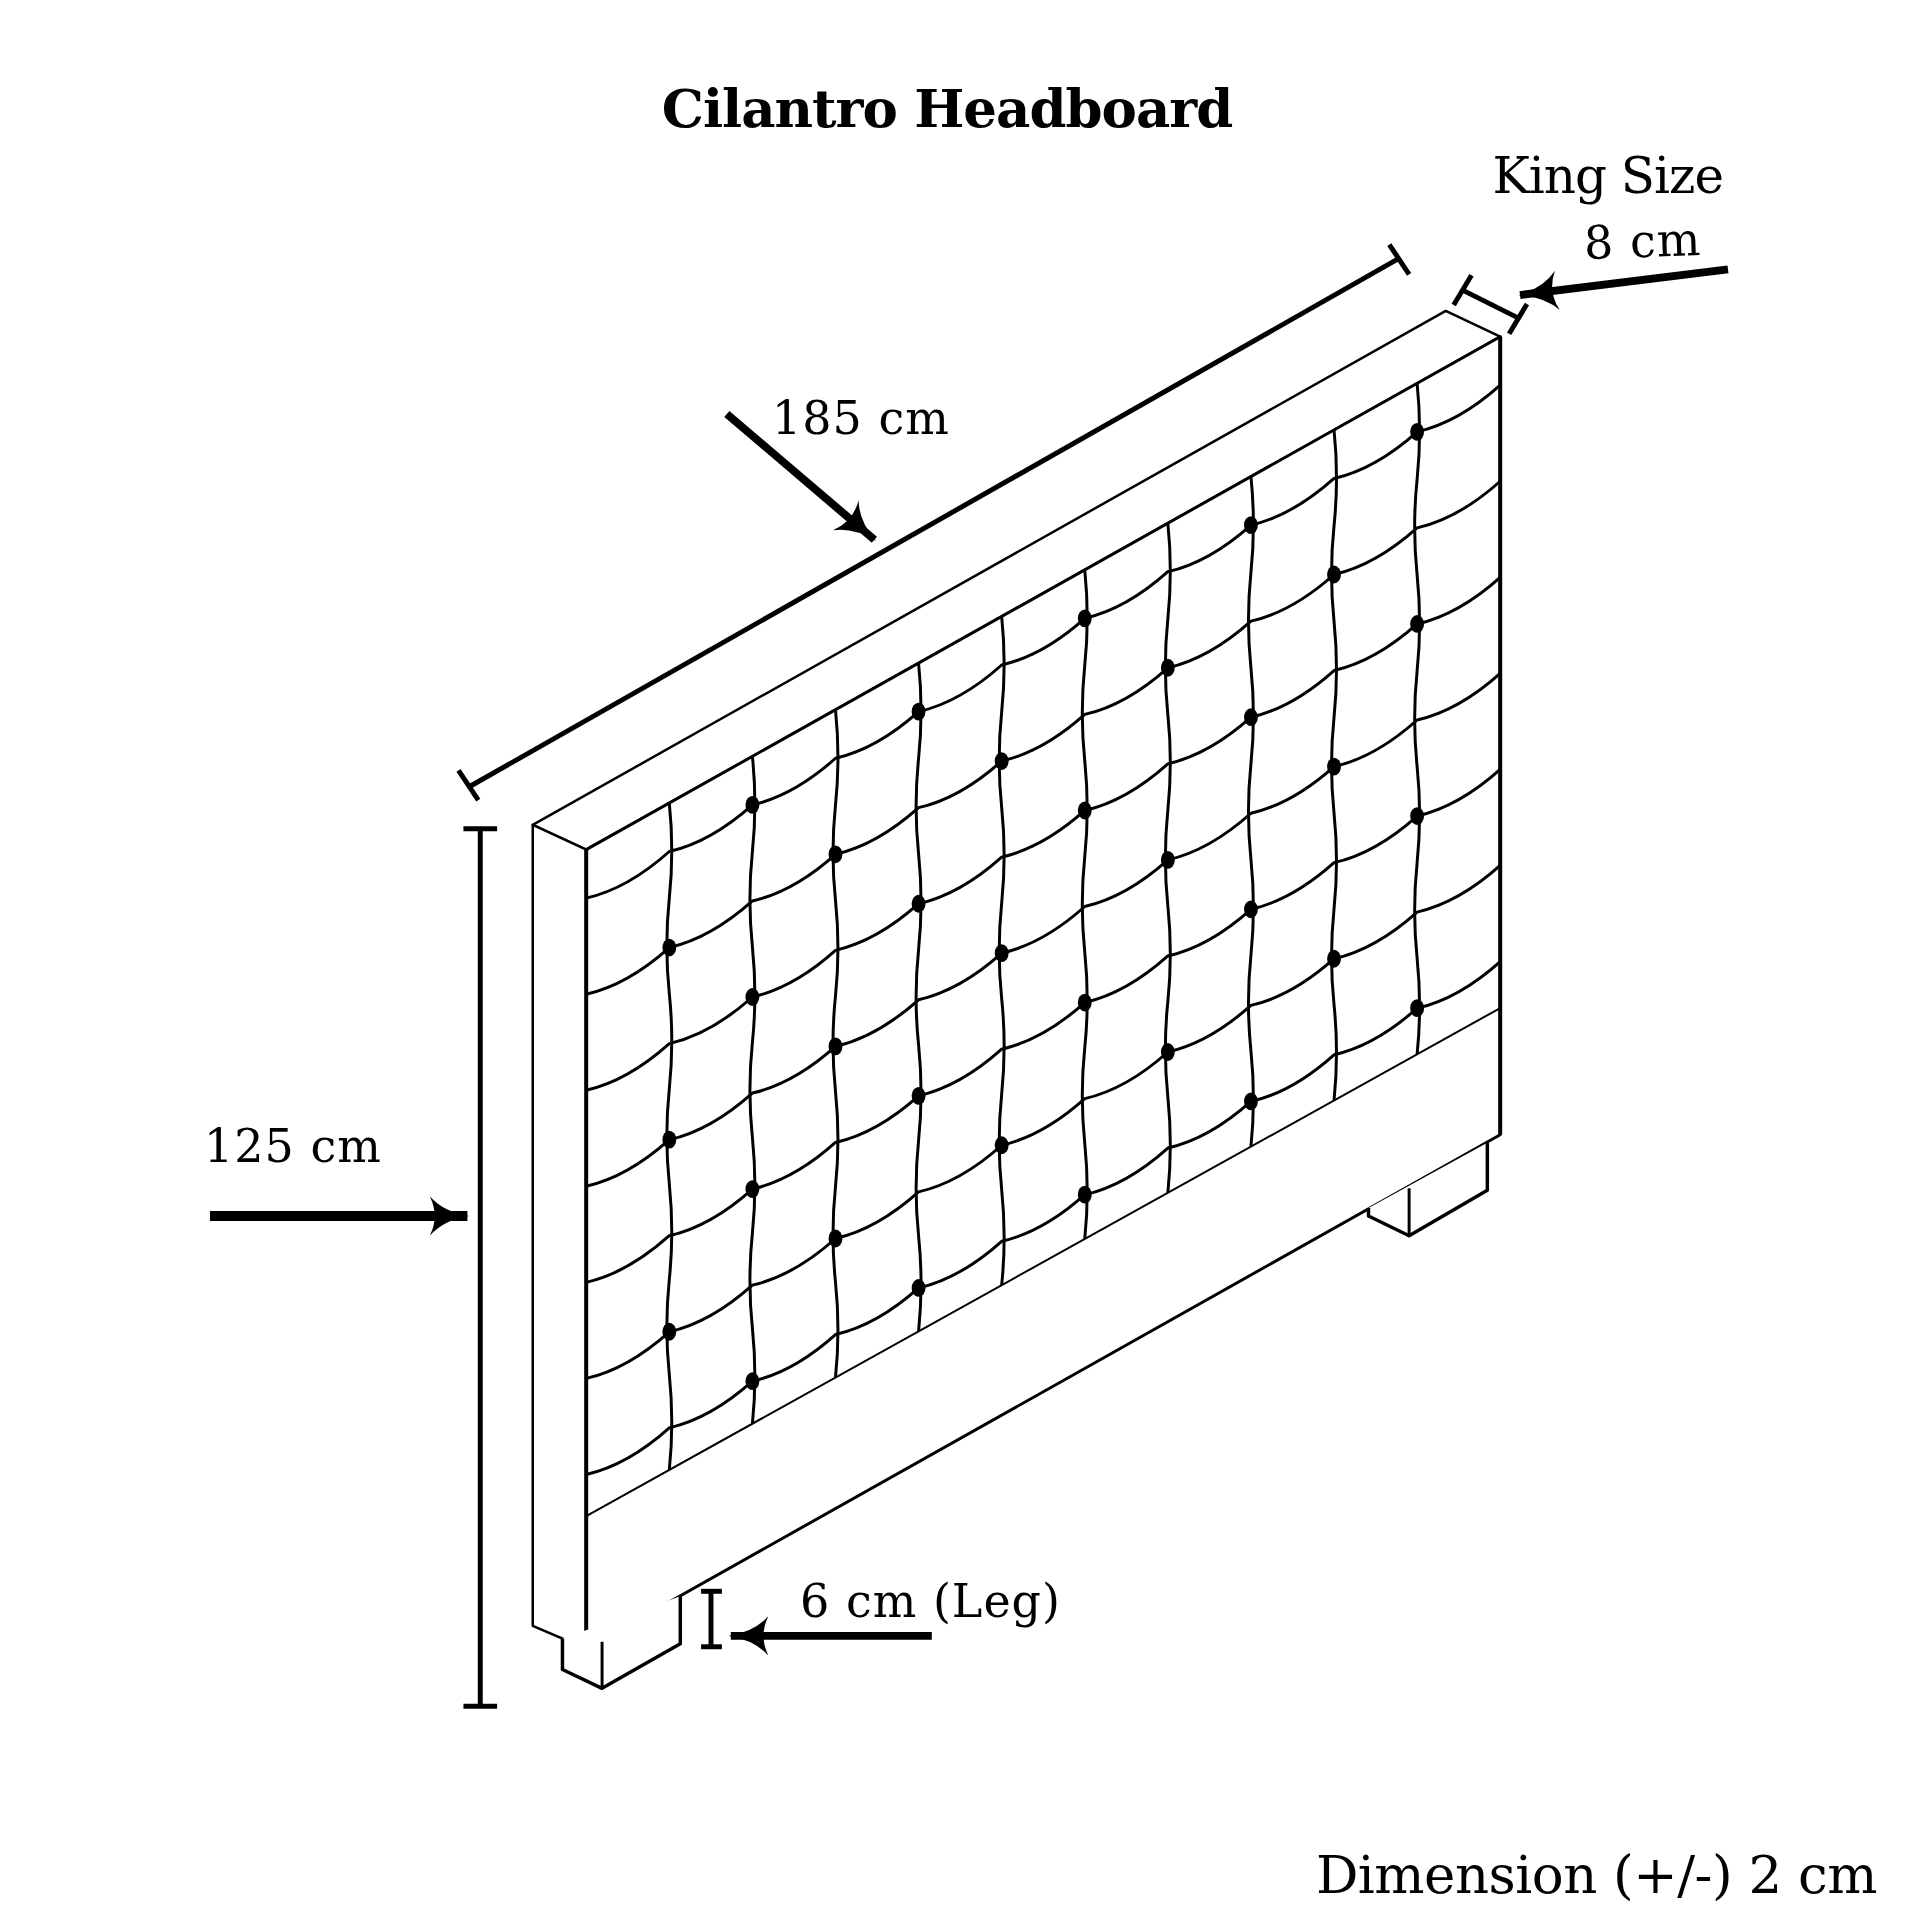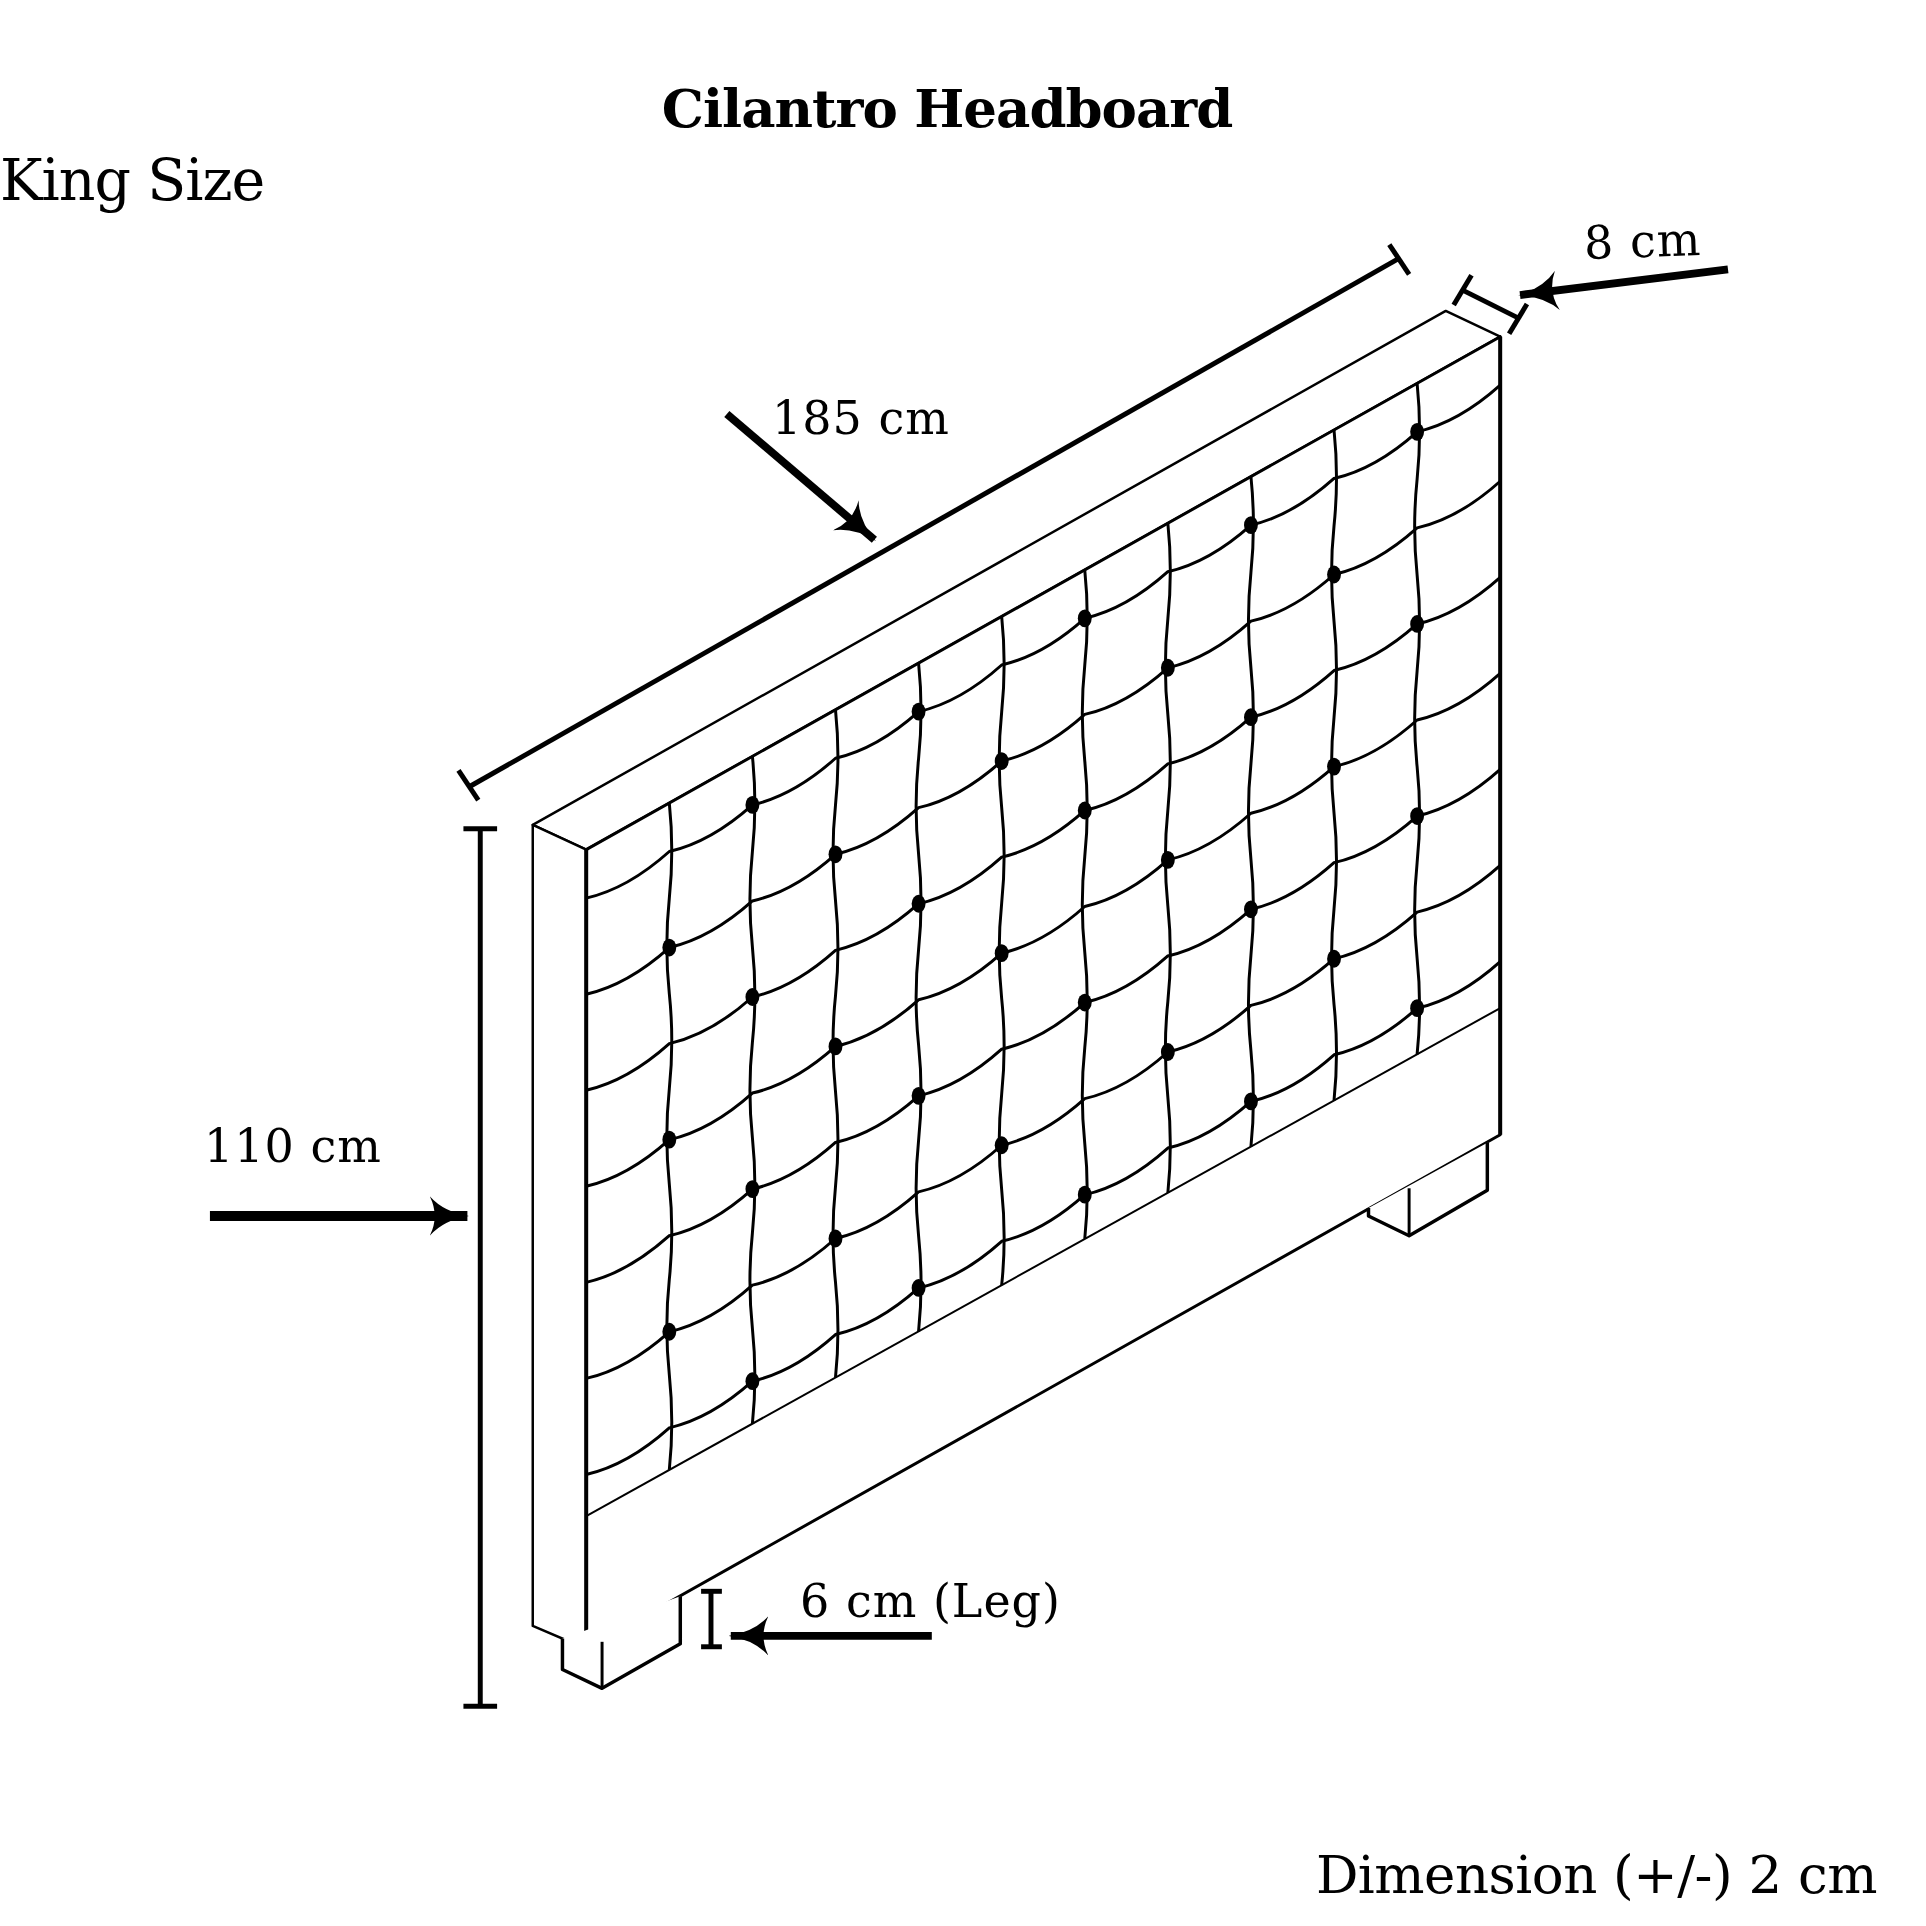--- a/index.html
+++ b/index.html
@@ -1,22 +1,22 @@
 <!DOCTYPE html>
 <html><head>
 <meta charset="utf-8">
 <style>
   html, body { margin:0; padding:0; background:#ffffff; }
   body { width:1927px; height:1927px; position:relative; overflow:hidden;
          font-family:"DejaVu Serif", serif; color:#000; }
   .txt { position:absolute; white-space:nowrap; color:#000; }
   .title { left:0; width:1894px; text-align:center; top:77px; font-family:"DejaVu Serif", serif;
            font-weight:bold; font-size:53px; letter-spacing:-1px; }
-  .subtitle { left:0; width:1723px; text-align:left; top:147px; font-family:"DejaVu Serif", serif;
-              font-size:57px; letter-spacing:-1px; }
+  .subtitle { left:0; width:1723px; text-align:right; top:147px; font-family:"DejaVu Serif", serif;
+              font-size:50px; letter-spacing:-1px; }
   .dim { font-family:"DejaVu Serif", serif; font-size:46px; letter-spacing:1px; }
   #lbl-185 { left:772px; top:384px;margin-top:7px; }
   #lbl-8 { left:1584px; top:214px; transform:rotate(-2deg); }
   #lbl-125 { left:204px; top:1119px; }
   #lbl-6 { left:800px; top:1574px; }
   .footnote { right:50px; top:1844px; font-family:"DejaVu Serif", serif; font-size:53px; letter-spacing:-0.5px; }
   svg#drawing { position:absolute; left:0; top:0; }
 </style>
 </head>
 <body>
@@ -133,16 +133,16 @@
   <g stroke="#000" stroke-width="5" fill="none">
     <line x1="718" y1="1607" x2="718" y2="1663"></line>
     <line x1="708" y1="1607" x2="729" y2="1607"></line>
     <line x1="708" y1="1663" x2="729" y2="1663"></line>
   </g>
   <line x1="941" y1="1652" x2="738" y2="1652" stroke="#000" stroke-width="8" marker-end="url(#ah)"></line>
 </svg>
 
 <div class="txt dim" id="lbl-185">185 cm</div>
 <div class="txt dim" id="lbl-8">8 cm</div>
-<div class="txt dim" id="lbl-125">110 cm</div>
+<div class="txt dim" id="lbl-125">125 cm</div>
 <div class="txt dim" id="lbl-6">6 cm (Leg)</div>
 <div class="txt footnote">Dimension  (+/-) 2 cm</div>
 
 
 </body></html>

